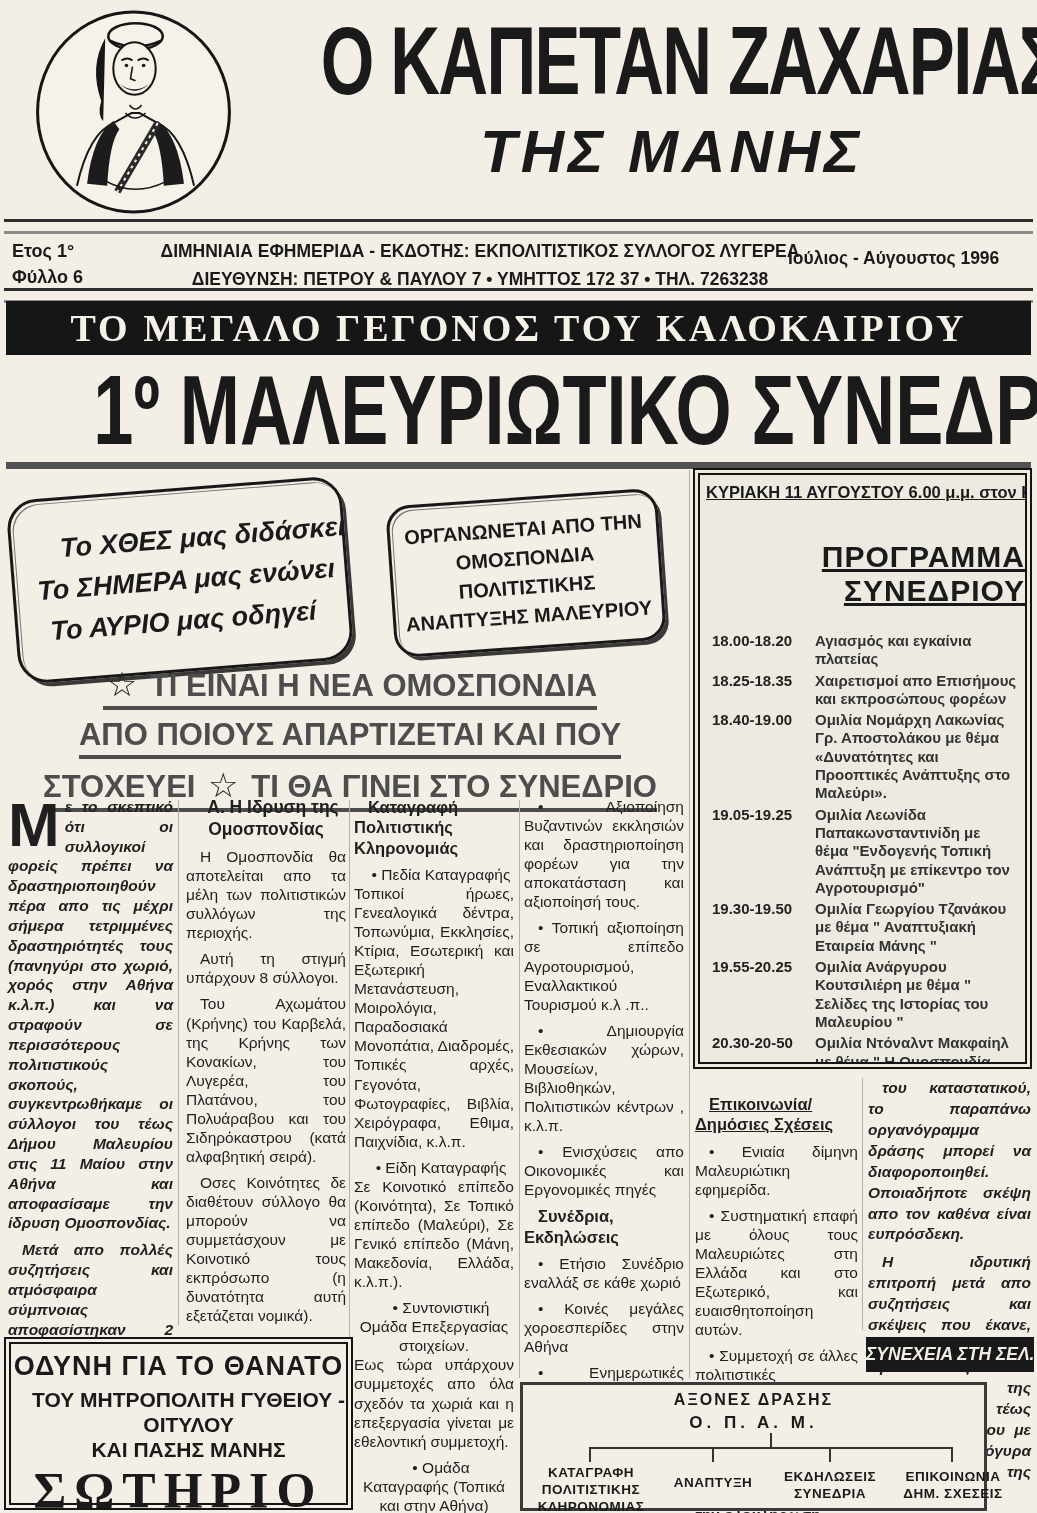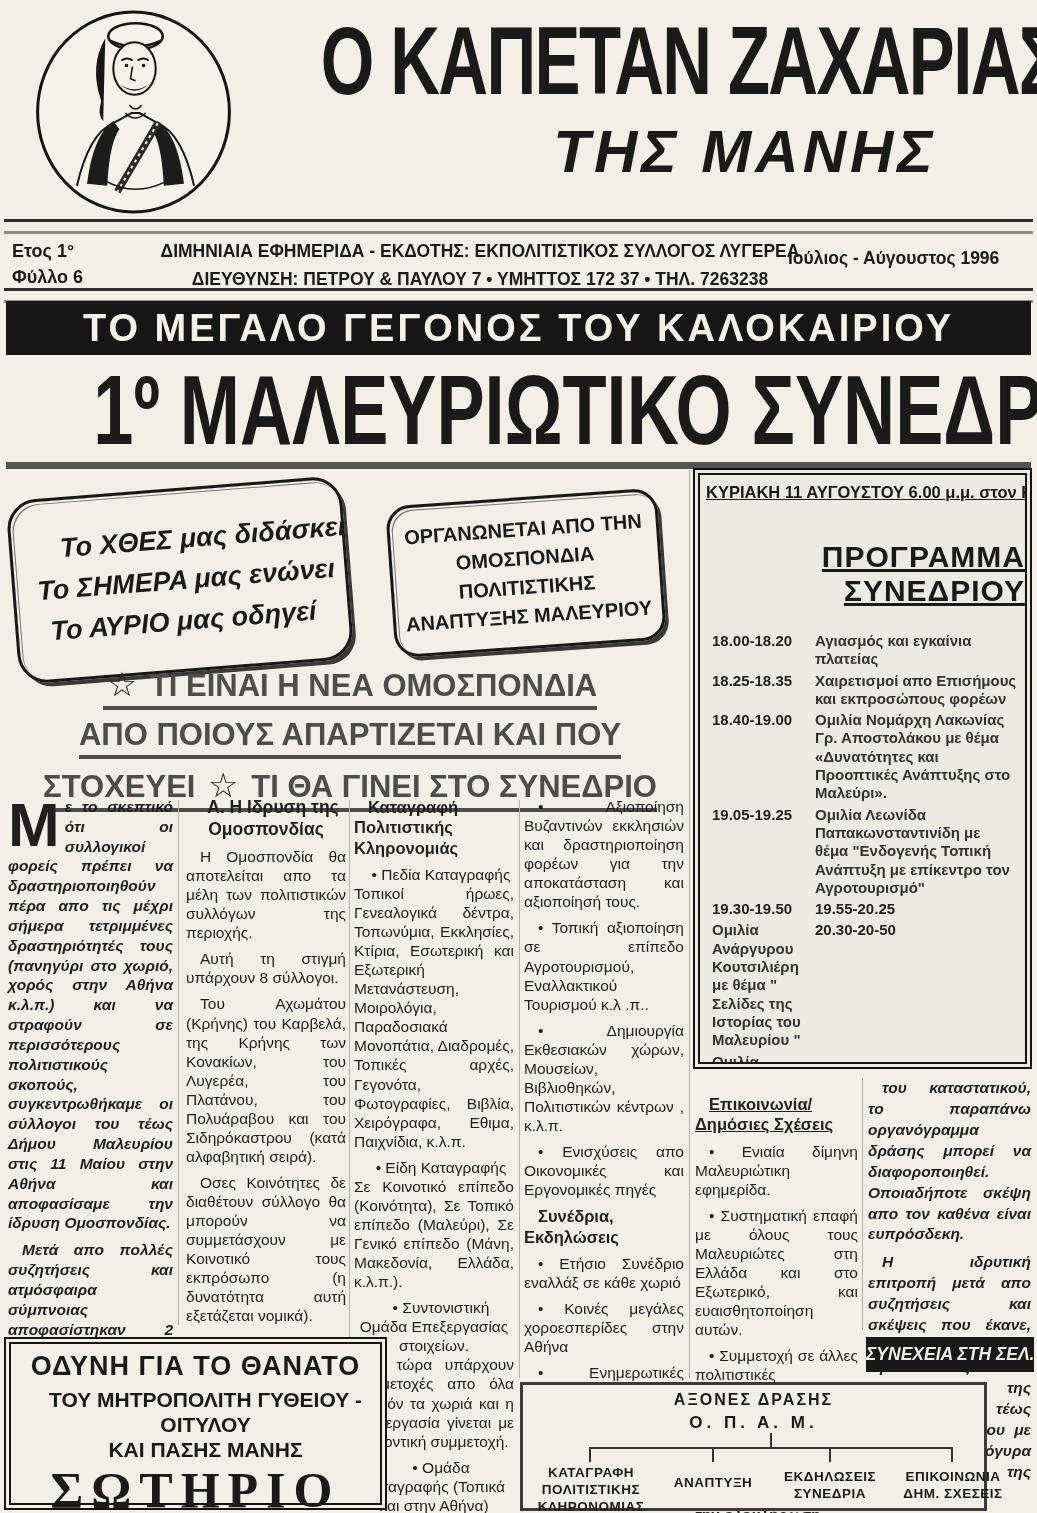--- a/index.html
+++ b/index.html
@@ -2,27 +2,27 @@
 <html lang="el"><head>
 <meta charset="utf-8">
 <style>
   html,body{margin:0;padding:0;background:#d8d4cb;}
   #page{
     position:relative;width:1037px;height:1513px;margin:0 auto;
     background:#f3efe6;overflow:hidden;color:#1a1a1a;
     font-family:"Liberation Sans","DejaVu Sans",sans-serif;
   }
   .abs{position:absolute;}
-  .serif{font-family:Liberation Sans, sans-serif;}
+  .serif{font-family:Liberation Serif, serif;}
 
   
   .mast-title1{left:250px;top:12px;width:787px;text-align:center;
     font-size:84px;font-weight:bold;letter-spacing:-2px;line-height:1;
     transform:scale(.82,1.15);transform-origin:center top;white-space:nowrap;}
-  .mast-title2{left:480px;top:122px;width:530px;text-align:center;
+  .mast-title2{left:480px;top:122px;width:530px;text-align:left;
     font-size:60px;font-weight:bold;font-style:italic;letter-spacing:4px;line-height:1;white-space:nowrap;}
   .rule-double{left:4px;width:1029px;height:9px;
     border-top:3px solid #2e2e2e;border-bottom:3px solid #8b8b8b;}
   .info-left{left:12px;top:238px;font-size:18px;font-weight:bold;line-height:1.45;}
   .info-center{left:160px;top:237px;width:640px;text-align:center;
     font-size:17.5px;font-weight:bold;line-height:1.62;}
   .info-date{left:788px;top:248px;width:245px;font-size:17.5px;font-weight:bold;}
 
   
   .kicker{left:6px;top:301px;width:1025px;height:54px;background:#161616;
@@ -87,21 +87,21 @@
 
   
   .vrule{width:1px;background:#b7b1a4;}
 
   
   .continue-box{left:866px;top:1337px;width:168px;height:35px;background:#191919;
     color:#f2eee4;font-size:17.5px;font-weight:bold;font-style:italic;text-align:center;
     line-height:35px;white-space:nowrap;}
 
   
-  .obit{left:4px;top:1337px;width:383px;height:173px;box-sizing:border-box;
+  .obit{left:4px;top:1337px;width:349px;height:173px;box-sizing:border-box;
     border:7px double #141414;background:#f3efe6;text-align:center;padding-top:8px;}
   .obit-l1{font-size:27px;font-weight:bold;letter-spacing:1px;line-height:1.1;}
   .obit-l2,.obit-l3{font-size:21px;font-weight:bold;line-height:1.2;padding-left:20px;}
   .obit-l2{margin-top:5px;}
   .obit-name{font-family:"Liberation Serif","DejaVu Serif",serif;font-size:50px;
     font-weight:bold;letter-spacing:8px;line-height:1;margin-top:3px;}
   .obit-l4{font-family:"Liberation Serif","DejaVu Serif",serif;font-size:25px;
     font-weight:bold;letter-spacing:1px;margin-top:4px;}
 
   
@@ -181,20 +181,21 @@
     <div class="sched">
       <div class="t">18.00-18.20</div>
       <div class="d">Αγιασμός και εγκαίνια πλατείας</div>
       <div class="t">18.25-18.35</div>
       <div class="d">Χαιρετισμοί απο Επισήμους και εκπροσώπους φορέων</div>
       <div class="t">18.40-19.00</div>
       <div class="d">Ομιλία Νομάρχη Λακωνίας Γρ. Αποστολάκου με θέμα «Δυνατότητες και Προοπτικές Ανάπτυξης στο Μαλεύρι».</div>
       <div class="t">19.05-19.25</div>
       <div class="d">Ομιλία Λεωνίδα Παπακωνσταντινίδη με θέμα "Ενδογενής Τοπική Ανάπτυξη με επίκεντρο τον Αγροτουρισμό"</div>
       <div class="t">19.30-19.50</div>
+      <div class="d">Ομιλία Γεωργίου Τζανάκου με θέμα " Αναπτυξιακή Εταιρεία Μάνης "</div>
       <div class="t">19.55-20.25</div>
       <div class="d">Ομιλία Ανάργυρου Κουτσιλιέρη με θέμα " Σελίδες της Ιστορίας του Μαλευρίου "</div>
       <div class="t">20.30-20-50</div>
       <div class="d">Ομιλία Ντόναλντ Μακφαίηλ με θέμα " Η Ομοσπονδία Πολιτιστικής Ανάπτυξης στην υπηρεσία του Μαλευρίου</div>
 
     </div>
 
   </div>
 
   <div class="abs subhead">

